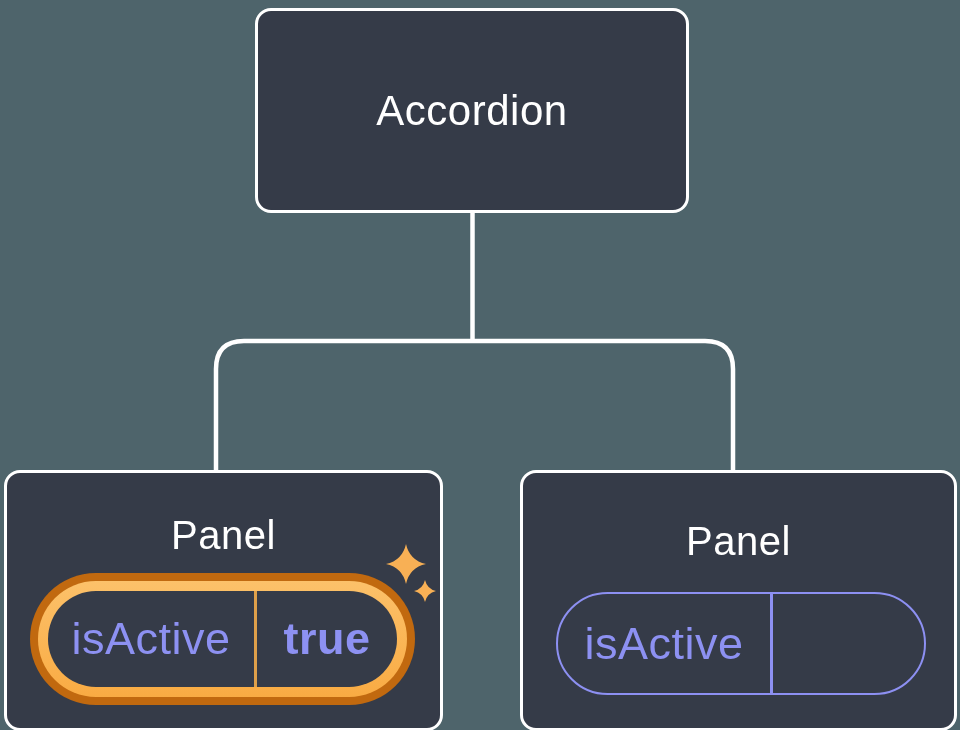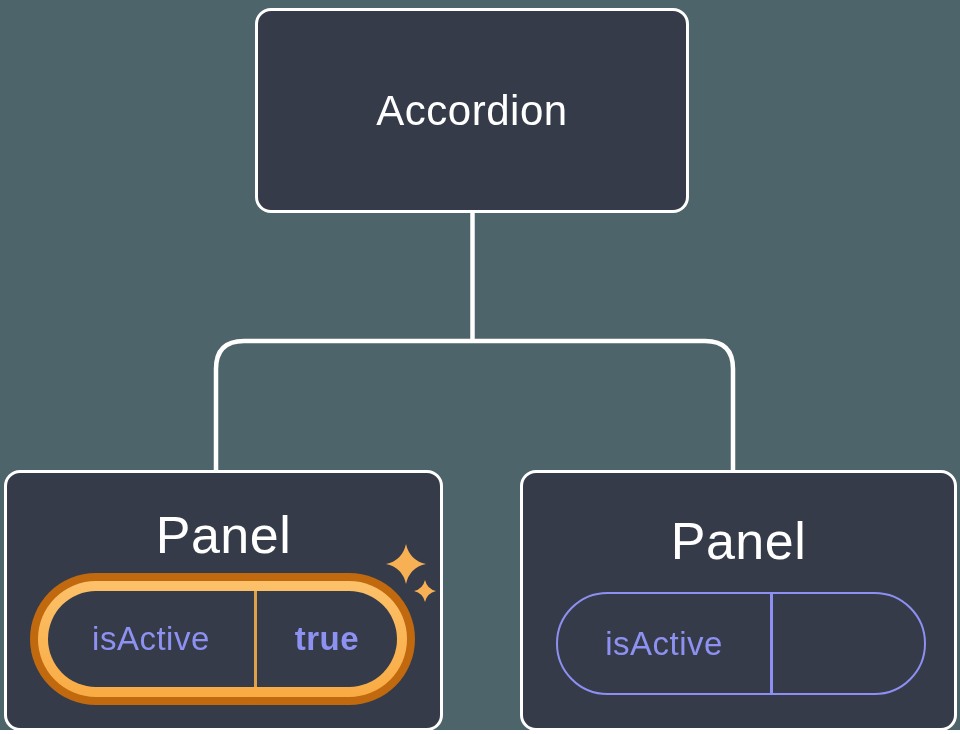--- a/index.html
+++ b/index.html
@@ -46,21 +46,21 @@
     top: 470px;
     height: 261px;
   }
   .panel-left  { left: 4px;   width: 439px; }
   .panel-right { left: 520px; width: 437px; }
   .panel-title {
     position: absolute;
     left: 0; right: 0;
     text-align: center;
     color: #ffffff;
-    font-size: 52px;
+    font-size: 40px;
     font-weight: 500;
     line-height: 48px;
     letter-spacing: 0.5px;
   }
   .panel-left  .panel-title { top: 38px; }
   .panel-right .panel-title { top: 44px; }
 
   
   .pill-highlight {
     position: absolute;
@@ -111,21 +111,21 @@
   .divider-purple {
     flex: 0 0 2.5px;
     background: #8d90f2;
   }
 
   .seg {
     display: flex;
     align-items: center;
     justify-content: center;
     color: #8d91f2;
-    font-size: 33px;
+    font-size: 45px;
     letter-spacing: 0.5px;
   }
   .seg-value.bold { font-weight: 700; }
 
   .sparkles {
     position: absolute;
     left: 0; top: 0;
     width: 960px; height: 734px;
     pointer-events: none;
   }

